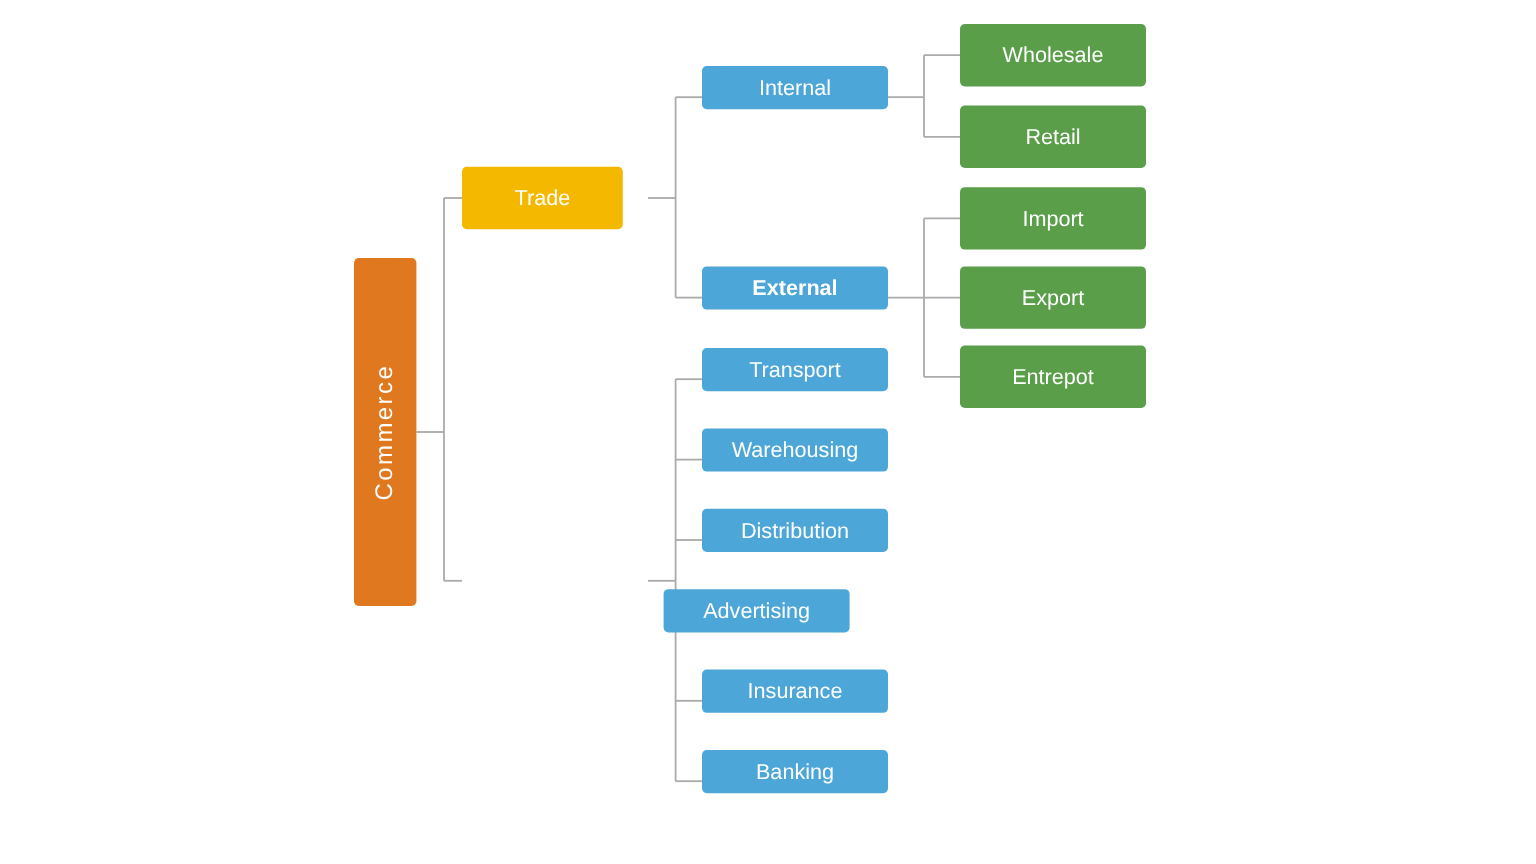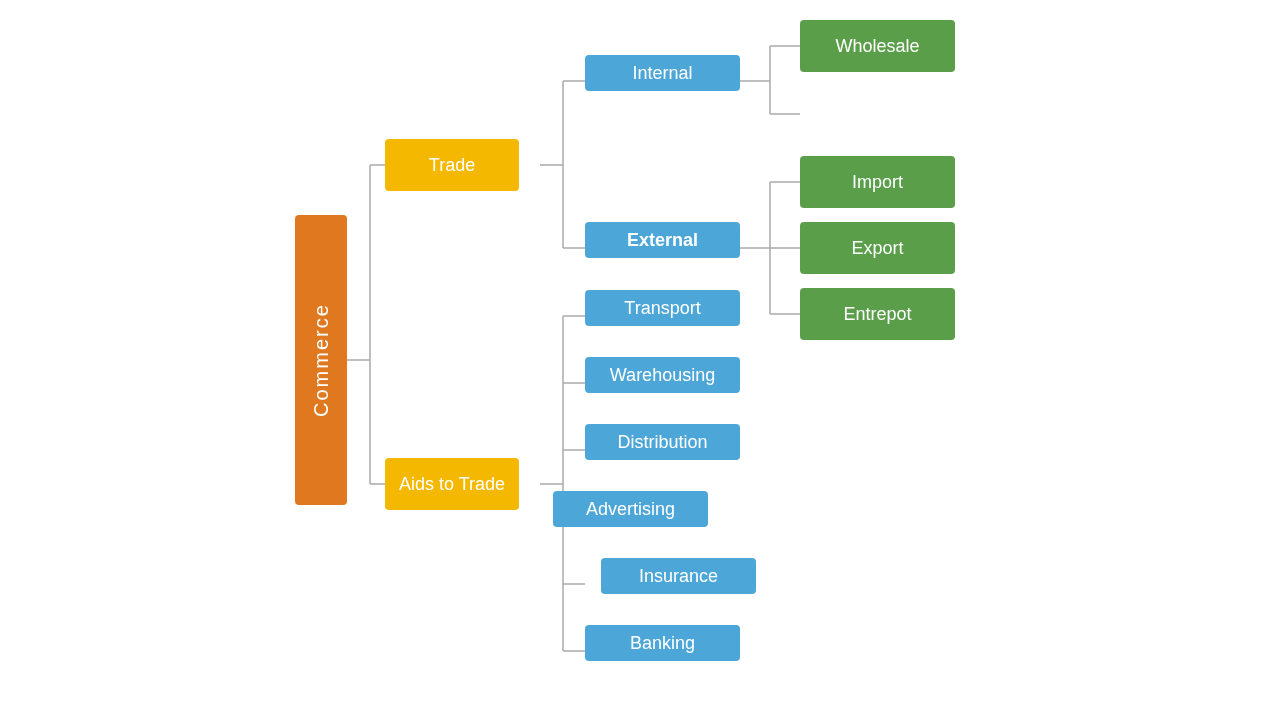--- a/index.html
+++ b/index.html
@@ -110,40 +110,40 @@
     <line x1="563" y1="450" x2="585" y2="450"></line>
     <line x1="563" y1="517" x2="585" y2="517"></line>
     <line x1="563" y1="584" x2="585" y2="584"></line>
     <line x1="563" y1="651" x2="585" y2="651"></line>
   </svg>
 
   <div class="node node-commerce" style="left:295px; top:215px;">Commerce</div>
 
   <div class="node node-yellow" style="left:385px; top:139px;">Trade</div>
 
-  <div class="node node-yellow" style="left:385px; top:458px;">Aids to Trade</div>
 
   <div class="node node-blue" style="left:585px; top:55px;">Internal</div>
 
   <div class="node node-blue" style="left:585px; top:222px;font-weight:bold;">External</div>
 
   <div class="node node-blue" style="left:585px; top:290px;text-align:right;">Transport</div>
 
   <div class="node node-blue" style="left:585px; top:424px;">Distribution</div>
 
   <div class="node node-blue" style="left:585px; top:357px;">Warehousing</div>
 
   <div class="node node-blue" style="left:553px; top:491px;">Advertising</div>
 
-  <div class="node node-blue" style="left:585px; top:558px;margin-left:16px;">Insurance</div>
+  <div class="node node-blue" style="left:585px; top:558px;">Insurance</div>
 
   <div class="node node-blue" style="left:585px; top:625px;">Banking</div>
 
   <div class="node node-green" style="left:800px; top:20px;">Wholesale</div>
 
+  <div class="node node-green" style="left:800px; top:88px;">Retail</div>
 
   <div class="node node-green" style="left:800px; top:156px;">Import</div>
 
   <div class="node node-green" style="left:800px; top:222px;">Export</div>
 
   <div class="node node-green" style="left:800px; top:288px;">Entrepot</div>
 
 </div>
 
 </body></html>

